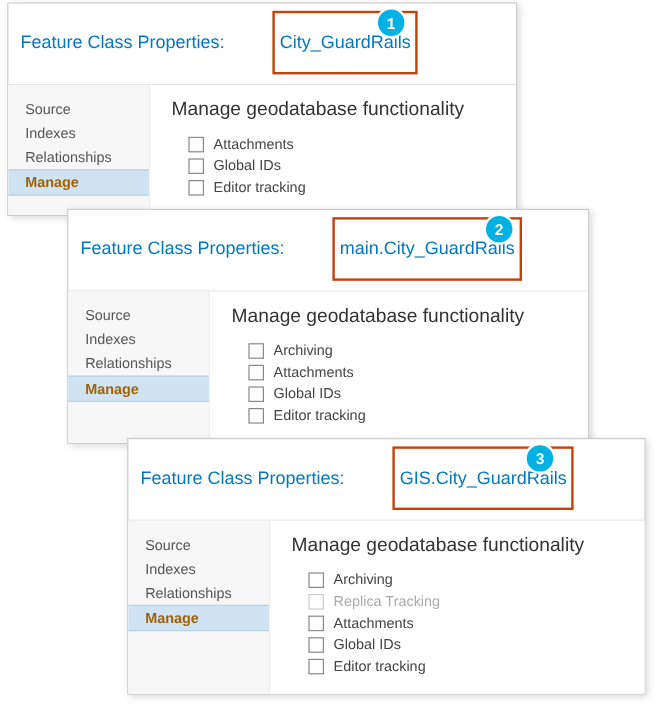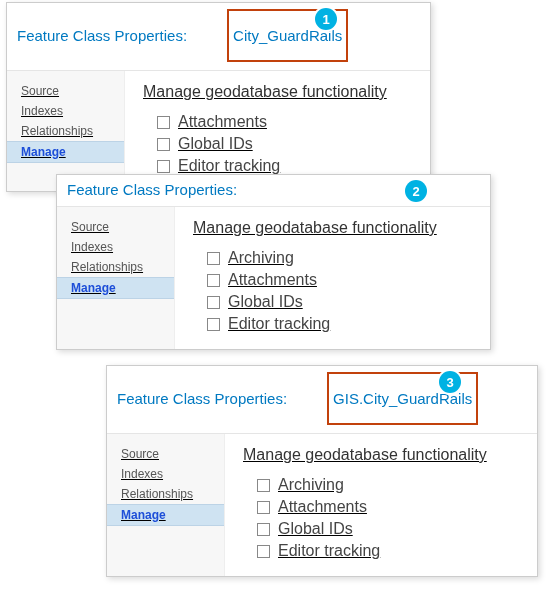--- a/index.html
+++ b/index.html
@@ -43,58 +43,57 @@
     font-size: 13px;
     font-weight: 600;
     display: flex;
     align-items: center;
     justify-content: center;
     box-shadow: 0 0 0 2px #fff;
   }
   .body {
     display: flex;
     background: #f7f7f7;
-    text-decoration: underline;
   }
   .sidebar {
     width: 118px;
     padding: 10px 0;
     background: #f7f7f7;
     border-right: 1px solid #eee;
   }
   .sidebar-item {
     padding: 3px 14px;
     color: #555;
     font-size: 12px;
     cursor: pointer;
   }
   .sidebar-item.active {
     background: #cfe3f2;
-    color: #1d4ed8;
+    color: #a16207;
     font-weight: 600;
     border-top: 1px solid #bcd3e6;
     border-bottom: 1px solid #bcd3e6;
   }
   .panel {
     flex: 1;
     background: #fff;
     padding: 12px 18px 14px 18px;
   }
   .panel-title {
     font-size: 16px;
     color: #333;
     margin-bottom: 10px;
   }
   .opt {
     display: flex;
     align-items: center;
     gap: 8px;
     padding: 2px 0 2px 14px;
     color: #444;
-    font-size: 16px;
+    font-size: 12px;
   }
   .opt.disabled { color: #aaa; }
   .cb {
     width: 13px;
     height: 13px;
     border: 1px solid #888;
     background: #fff;
     flex-shrink: 0;
   }
   .opt.disabled .cb { border-color: #ccc; }
@@ -129,20 +128,21 @@
           <span class="cb"></span>
           <span>Editor tracking</span>
         </div>
     </div>
   </div>
 </div>
 
 <div class="win" style="left:56px; top:174px; width:435px;">
   <div class="titlebar">
     <span>Feature Class Properties:</span>
+    <span class="hl">main.City_GuardRails</span>
     <div class="marker" style="left:348px; top:5px;">2</div>
   </div>
   <div class="body">
     <div class="sidebar">
       <div class="sidebar-item">Source</div>
       <div class="sidebar-item">Indexes</div>
       <div class="sidebar-item">Relationships</div>
       <div class="sidebar-item active">Manage</div>
     </div>
     <div class="panel">
@@ -179,20 +179,24 @@
       <div class="sidebar-item">Indexes</div>
       <div class="sidebar-item">Relationships</div>
       <div class="sidebar-item active">Manage</div>
     </div>
     <div class="panel">
       <div class="panel-title">Manage geodatabase functionality</div>
       <div class="opt">
           <span class="cb"></span>
           <span>Archiving</span>
         </div>
+      <div class="opt disabled">
+          <span class="cb"></span>
+          <span>Replica Tracking</span>
+        </div>
       <div class="opt">
           <span class="cb"></span>
           <span>Attachments</span>
         </div>
       <div class="opt">
           <span class="cb"></span>
           <span>Global IDs</span>
         </div>
       <div class="opt">
           <span class="cb"></span>

